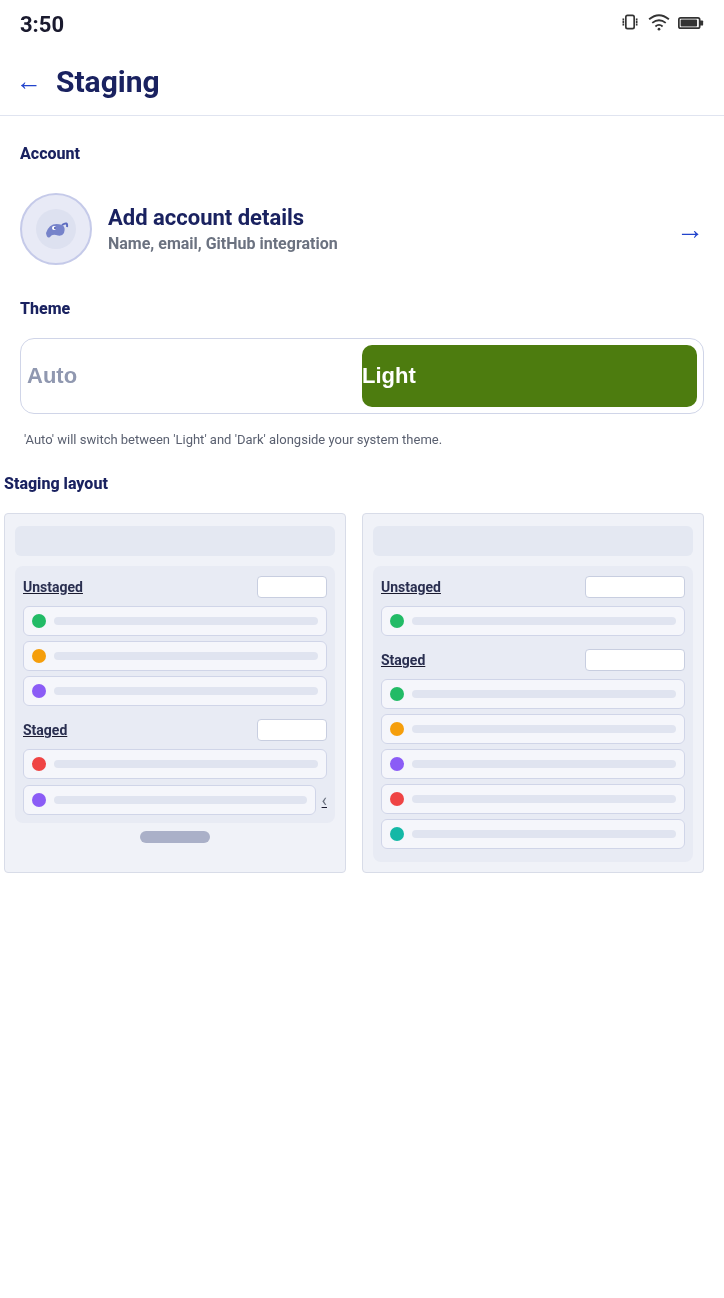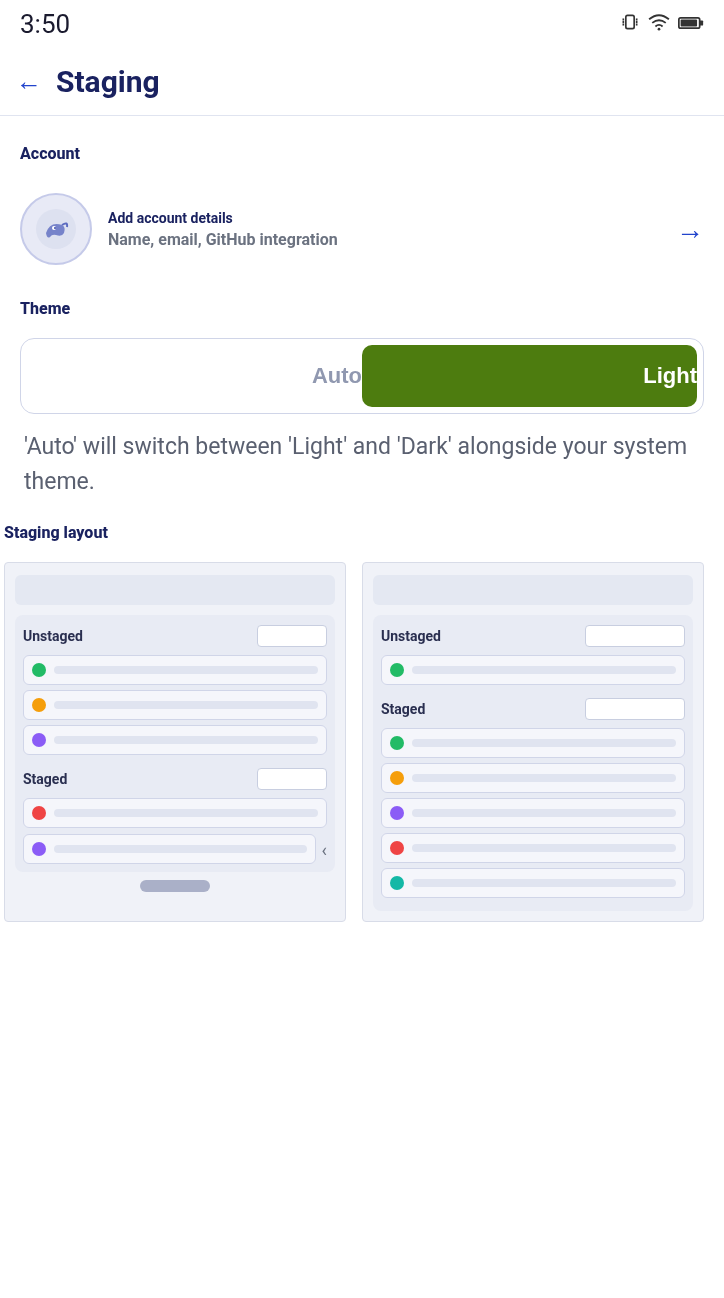--- a/index.html
+++ b/index.html
@@ -16,22 +16,22 @@
     
     .status-bar {
       display: flex;
       justify-content: space-between;
       align-items: center;
       padding: 8px 20px;
       height: 48px;
       background: #fff;
     }
     .status-time {
-      font-size: 26px;
-      font-weight: 400;
+      font-size: 22px;
+      font-weight: 700;
       color: #1a1a2e;
     }
     .status-icons {
       display: flex;
       align-items: center;
       gap: 8px;
     }
     .status-icon {
       font-size: 18px;
       color: #333;
@@ -84,21 +84,21 @@
       display: flex;
       align-items: center;
       justify-content: center;
       flex-shrink: 0;
       border: 2px solid #c5cae9;
     }
     .account-text {
       flex: 1;
     }
     .account-main {
-      font-size: 14px;
+      font-size: 22px;
       font-weight: 700;
       color: #1a2260;
       margin-bottom: 4px;
     }
     .account-sub {
       font-size: 16px;
       color: #6b7280;
       font-weight: bold;
     }
     .account-arrow {
@@ -118,42 +118,42 @@
       border: 1.5px solid #d0d5e8;
       border-radius: 14px;
       display: flex;
       overflow: hidden;
       background: #fff;
       padding: 6px;
       gap: 0;
     }
     .theme-option {
       flex: 1;
-      text-align: right;
+      text-align: left;
       padding: 18px 0;
       font-size: 22px;
       font-weight: 600;
       border-radius: 10px;
       cursor: pointer;
       color: #9098b0;
       background: transparent;
       border: none;
       outline: none;
     }
     .theme-option.active {
       background: #4d7c0f;
       color: #ffffff;
     }
     .theme-option.inactive {
       color: #9098b0;
     }
 
     .theme-hint {
       margin-top: 16px;
-      font-size: 23px;
+      font-size: 13px;
       color: #5a6070;
       line-height: 1.5;
       padding: 0 4px;
     }
 
     
     .staging-section {
       padding: 24px 20px 20px 4px;
     }
 
@@ -163,20 +163,21 @@
       margin-top: 4px;
     }
 
     .staging-card {
       flex: 1;
       border: 1.5px solid #d8dce8;
       border-radius: 4px;
       background: #f0f2f8;
       padding: 12px 10px 10px 10px;
       overflow: hidden;
+      text-decoration: underline;
     }
 
     .staging-card-inner {
       background: #e8ebf4;
       border-radius: 8px;
       padding: 10px 8px 8px 8px;
     }
 
     .staging-group-label {
       display: flex;

